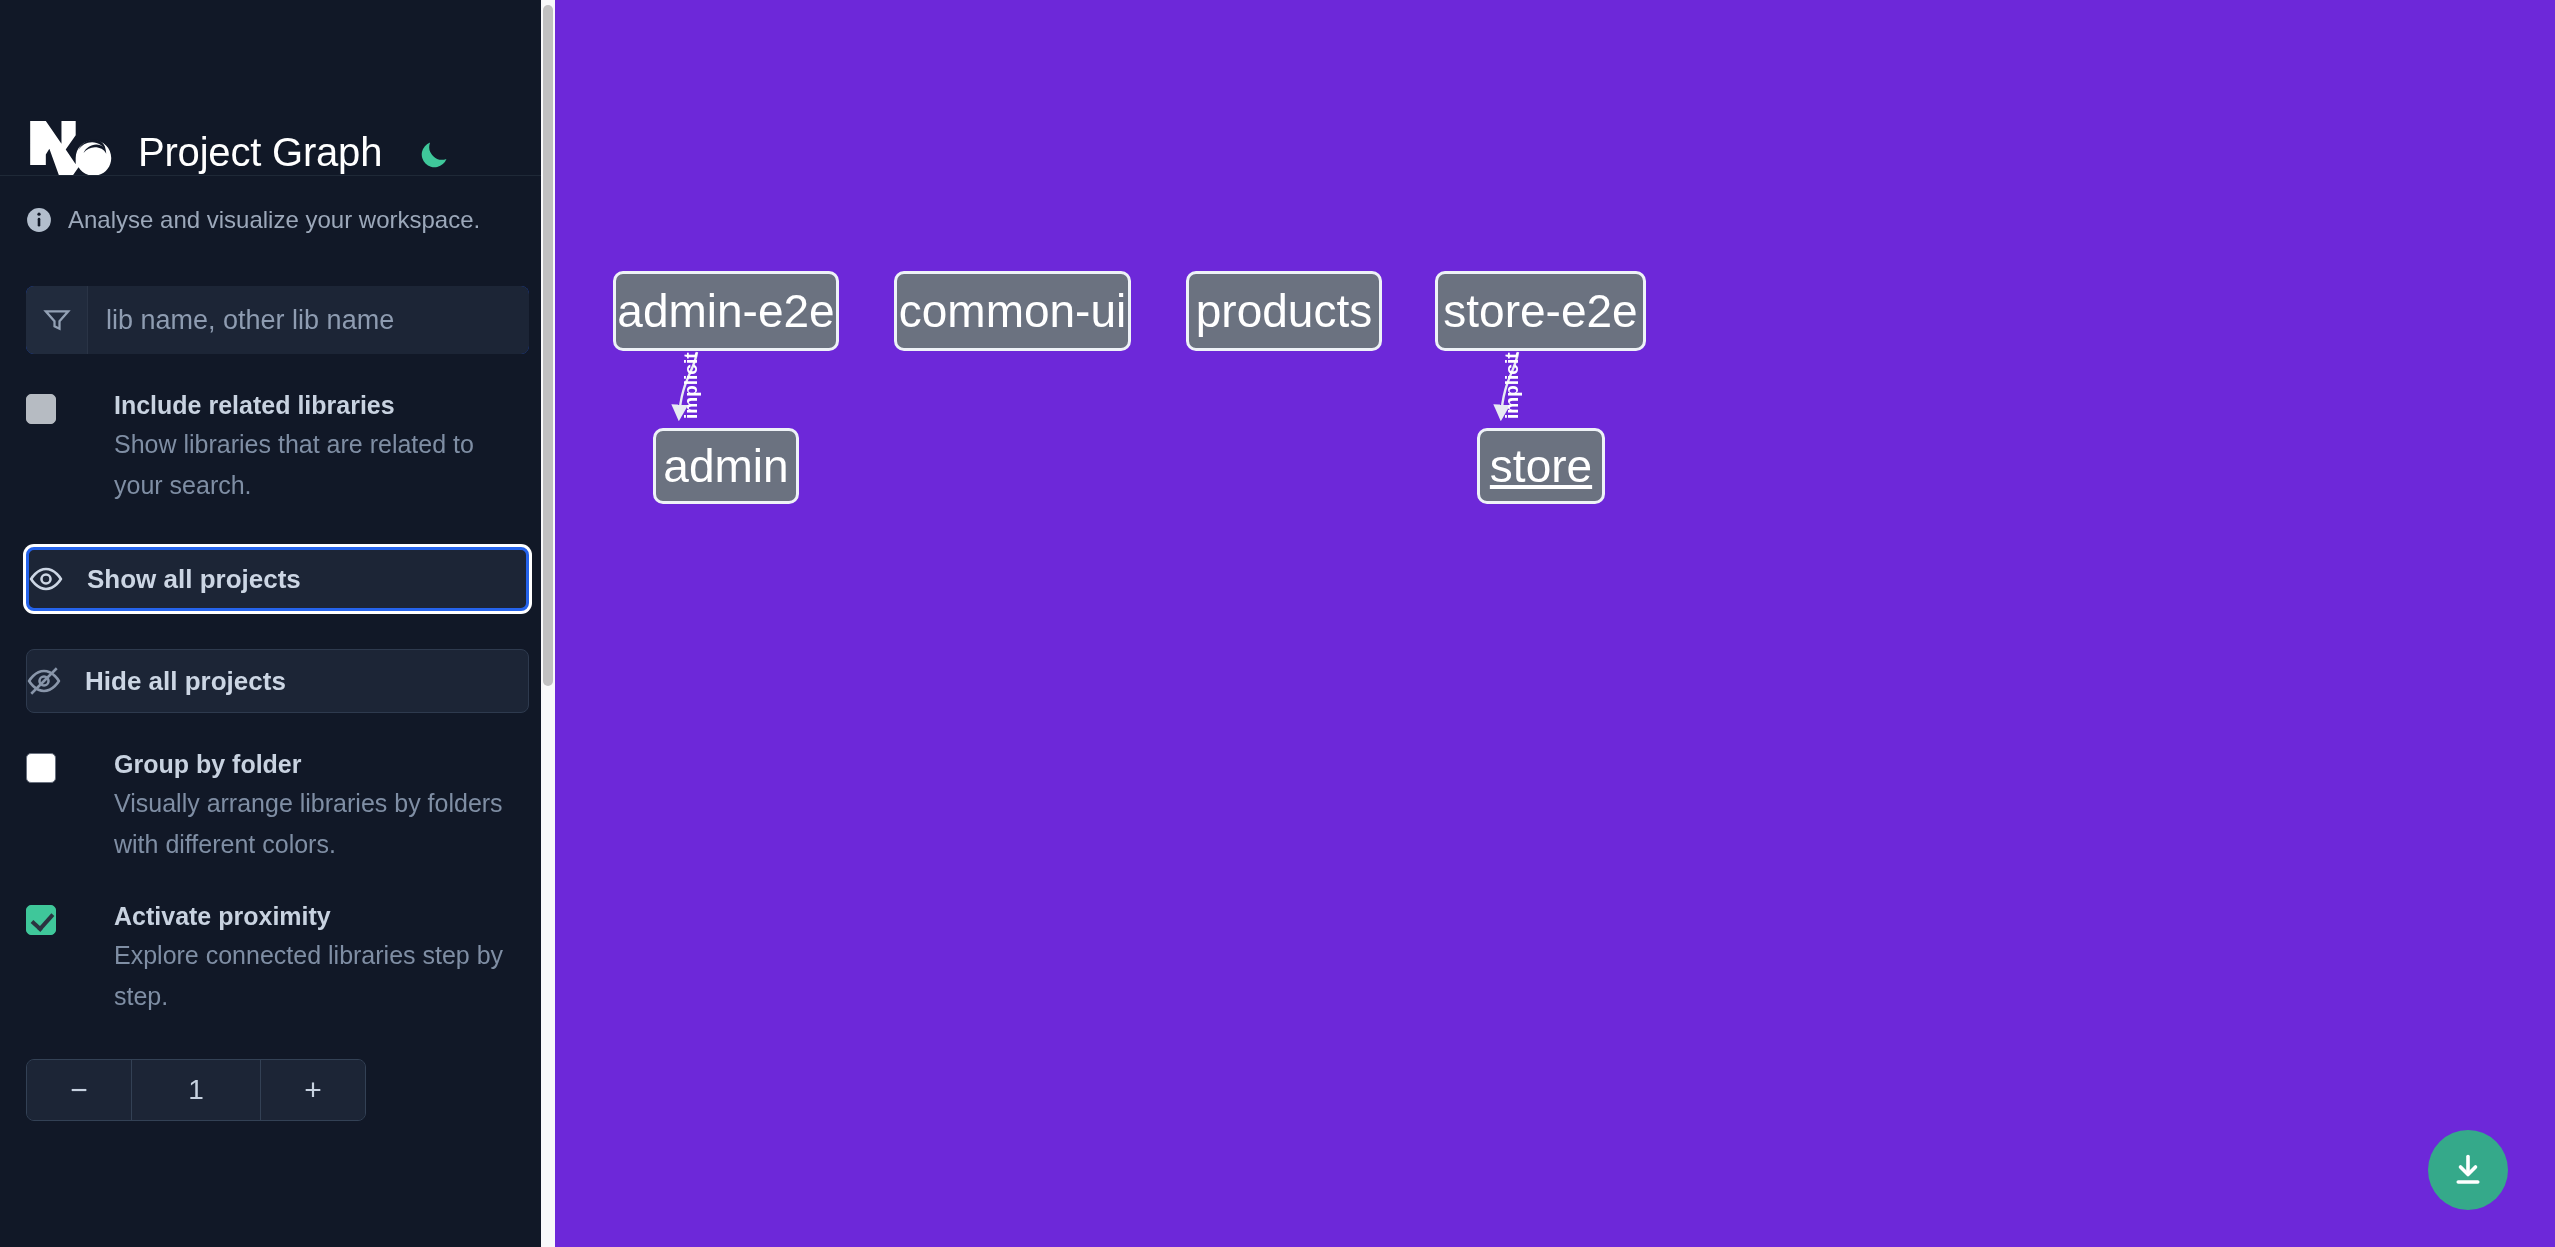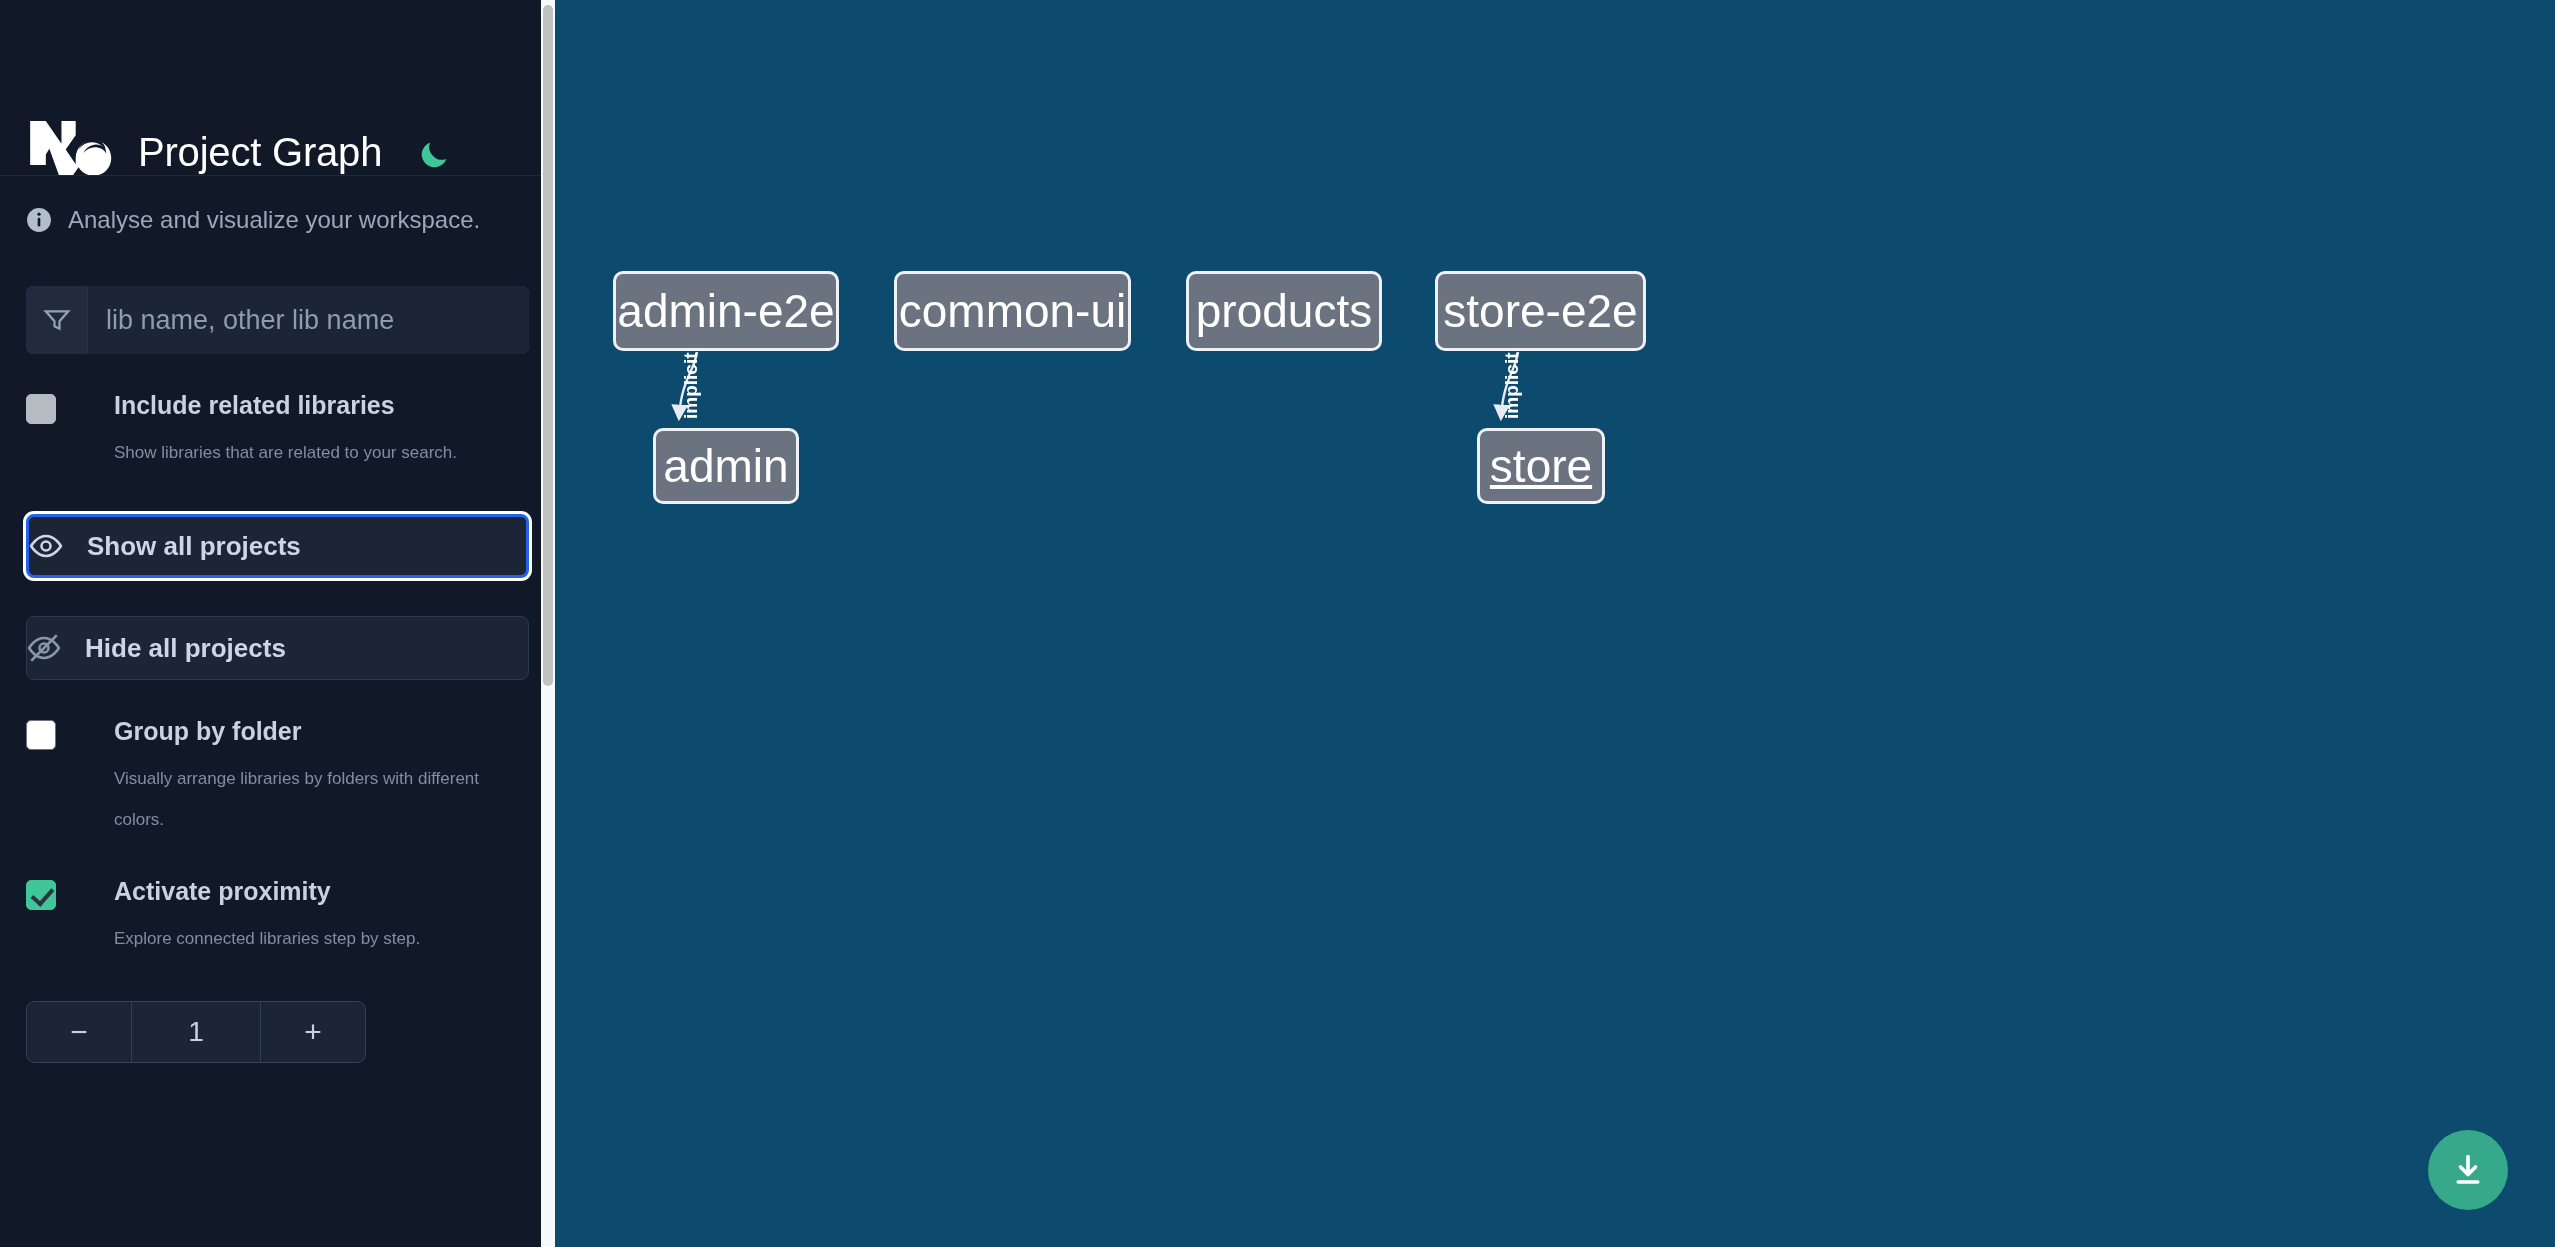--- a/index.html
+++ b/index.html
@@ -92,22 +92,22 @@
     border: solid #2b3440;
     border-width: 0 4px 4px 0;
     transform: rotate(42deg);
   }
   .check-texts { flex: 1; }
   .check-label {
     color: #c8d2e0; font-size: 25px; font-weight: bold;
     line-height: 30px;
   }
   .check-desc {
-    color: #7f8ea4; font-size: 17px; line-height: 41px;
-    margin-top: 12px;
+    color: #7f8ea4; font-size: 25px; line-height: 41px;
+    margin-top: 4px;
   }
 
   .btn {
     margin-top: 38px;
     height: 64px;
     width: 100%;
     border-radius: 8px;
     background: #1c2536;
     border: 1px solid #2e3a4e;
     display: flex; align-items: center;
@@ -159,21 +159,21 @@
     left: 2px; top: 5px;
     width: 10px; height: 681px;
     background: #c1c1c1;
     border-radius: 6px;
   }
 
   
   .main {
     position: relative;
     flex: 1;
-    background: #0c4a6e;
+    background: #6d28d9;
     overflow: hidden;
   }
   .graph-svg { position: absolute; left: 0; top: 0; width: 2000px; height: 1247px; }
   .node {
     position: absolute;
     background: #6b7280;
     border: 3px solid #eef2f7;
     border-radius: 10px;
     display: flex; align-items: center; justify-content: center;
     color: #ffffff;

